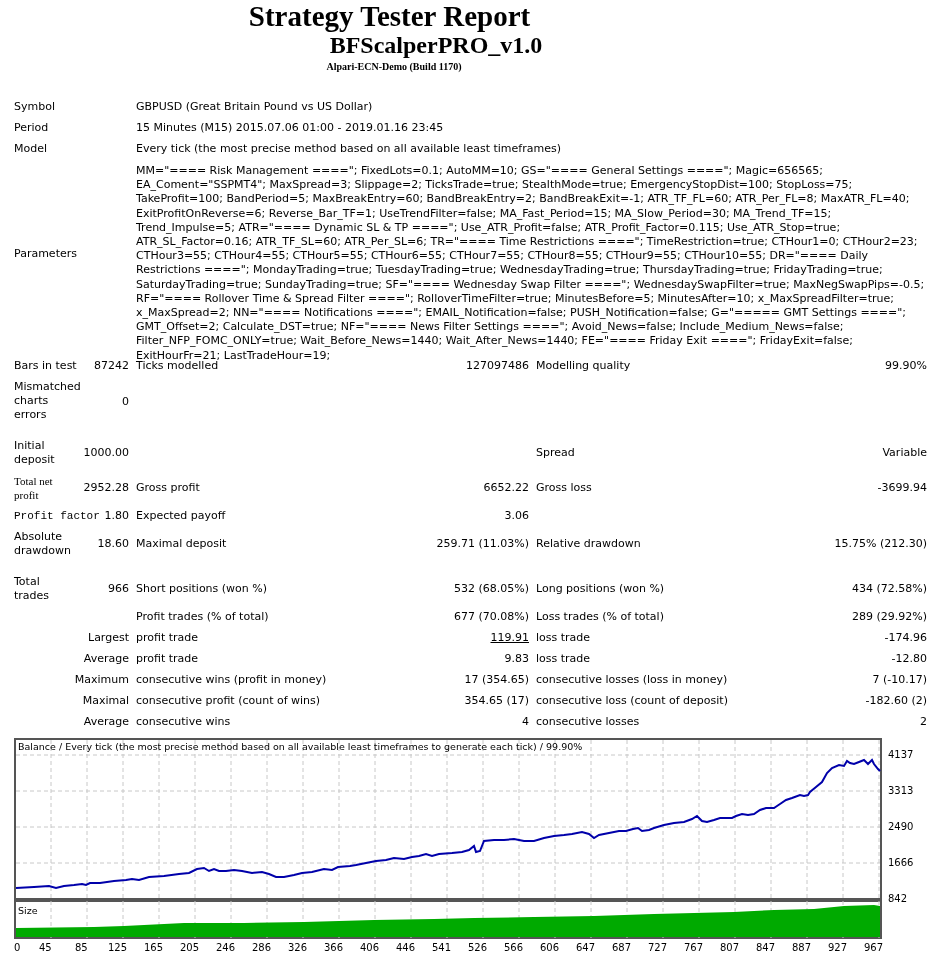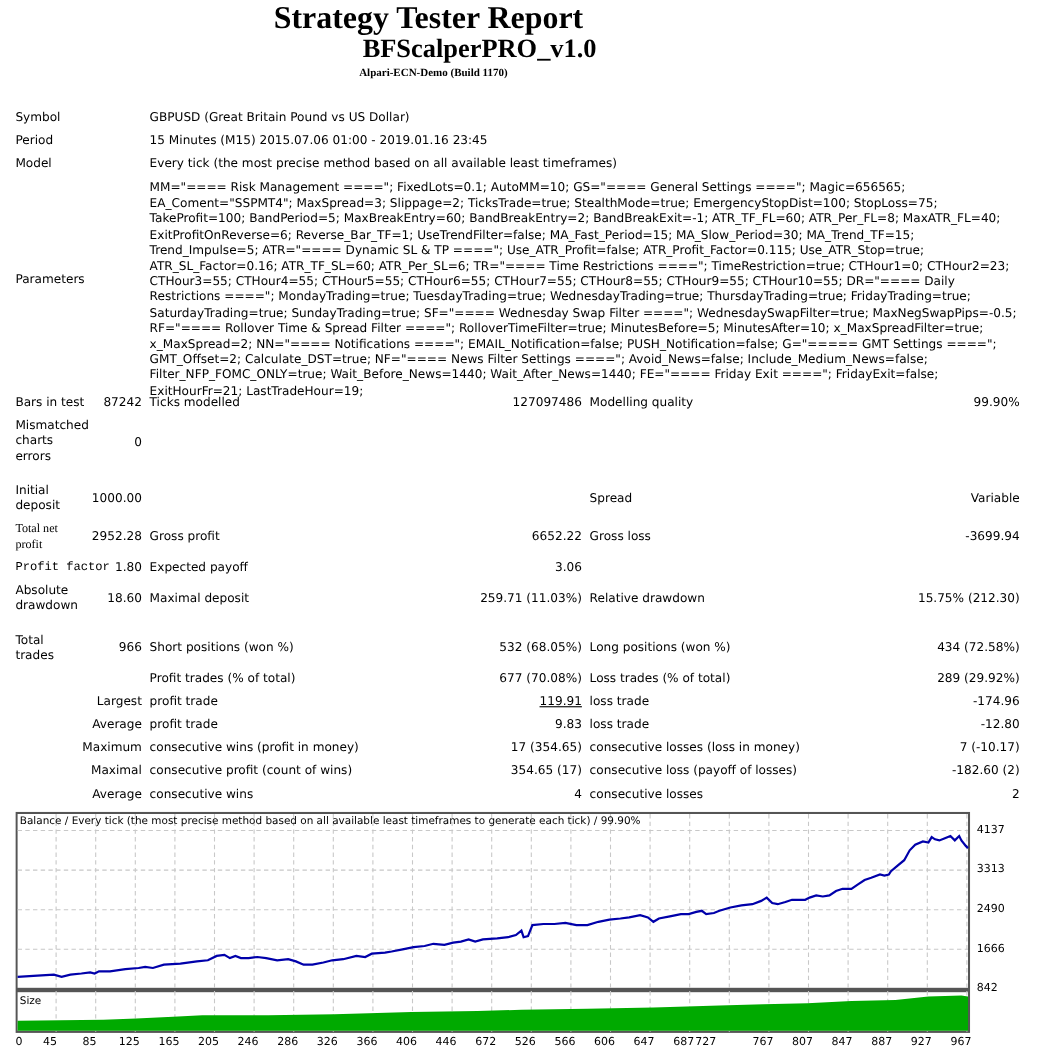--- a/index.html
+++ b/index.html
@@ -133,21 +133,21 @@
     <span class="c" style="left:136px;">consecutive wins (profit in money)</span>
     <span class="c r" style="left:380px;width:149px;">17 (354.65)</span>
     <span class="c" style="left:536px;">consecutive losses (loss in money)</span>
     <span class="c r" style="left:780px;width:147px;">7 (-10.17)</span>
   </div>
 
   <div class="row" style="top:694px;">
     <span class="c r" style="left:50px;width:79px;">Maximal</span>
     <span class="c" style="left:136px;">consecutive profit (count of wins)</span>
     <span class="c r" style="left:380px;width:149px;">354.65 (17)</span>
-    <span class="c" style="left:536px;">consecutive loss (payoff of losses)</span>
+    <span class="c" style="left:536px;">consecutive loss (count of deposit)</span>
     <span class="c r" style="left:780px;width:147px;">-182.60 (2)</span>
   </div>
 
   <div class="row" style="top:715px;">
     <span class="c r" style="left:60px;width:69px;">Average</span>
     <span class="c" style="left:136px;">consecutive wins</span>
     <span class="c r" style="left:380px;width:149px;">4</span>
     <span class="c" style="left:536px;">consecutive losses</span>
     <span class="c r" style="left:780px;width:147px;">2</span>
   </div>
@@ -217,26 +217,26 @@
   <span class="xlab" style="left:75px;">85</span>
   <span class="xlab" style="left:108px;">125</span>
   <span class="xlab" style="left:144px;">165</span>
   <span class="xlab" style="left:180px;">205</span>
   <span class="xlab" style="left:216px;">246</span>
   <span class="xlab" style="left:252px;">286</span>
   <span class="xlab" style="left:288px;">326</span>
   <span class="xlab" style="left:324px;">366</span>
   <span class="xlab" style="left:360px;">406</span>
   <span class="xlab" style="left:396px;">446</span>
-  <span class="xlab" style="left:432px;">672</span>
+  <span class="xlab" style="left:432px;">541</span>
   <span class="xlab" style="left:468px;">526</span>
   <span class="xlab" style="left:504px;">566</span>
   <span class="xlab" style="left:540px;">606</span>
   <span class="xlab" style="left:576px;">647</span>
   <span class="xlab" style="left:612px;">687</span>
-  <span class="xlab" style="left:632px;">727</span>
+  <span class="xlab" style="left:648px;">727</span>
   <span class="xlab" style="left:684px;">767</span>
   <span class="xlab" style="left:720px;">807</span>
   <span class="xlab" style="left:756px;">847</span>
   <span class="xlab" style="left:792px;">887</span>
   <span class="xlab" style="left:828px;">927</span>
   <span class="xlab" style="left:864px;">967</span>
 </div>
 
 </body></html>

